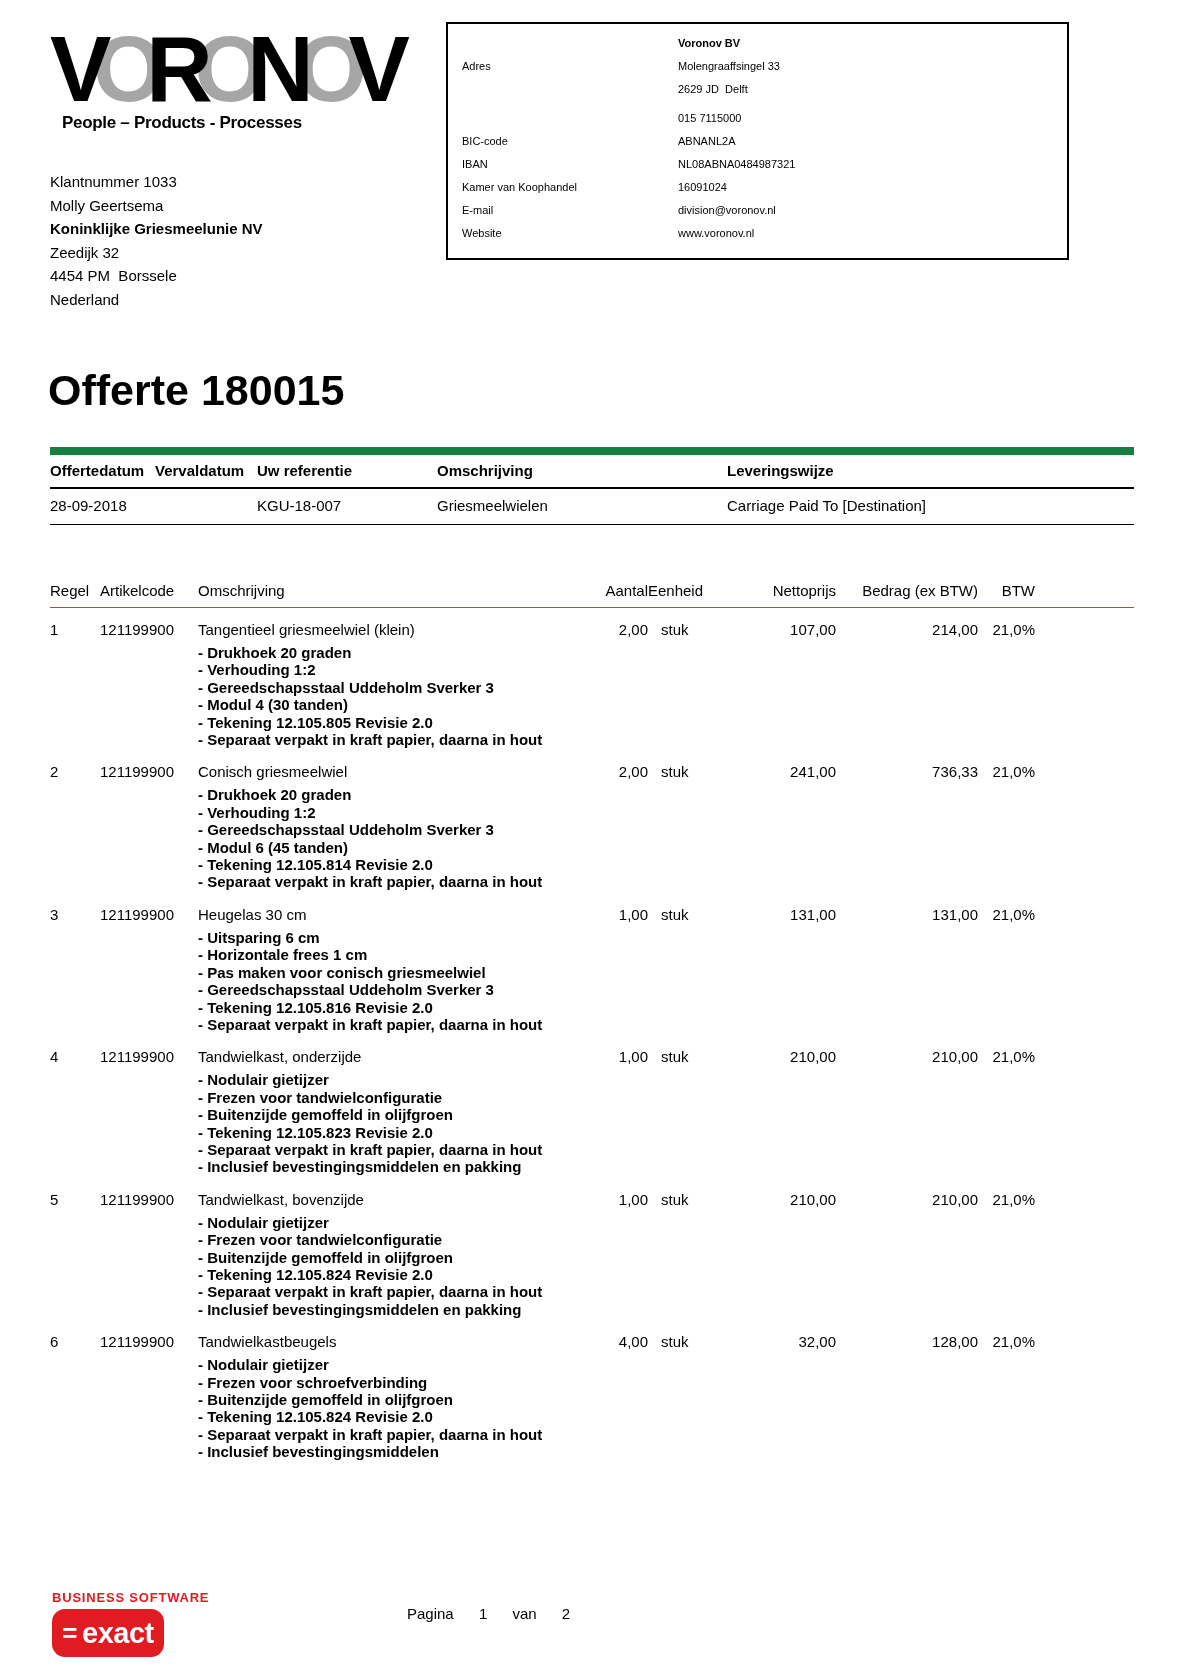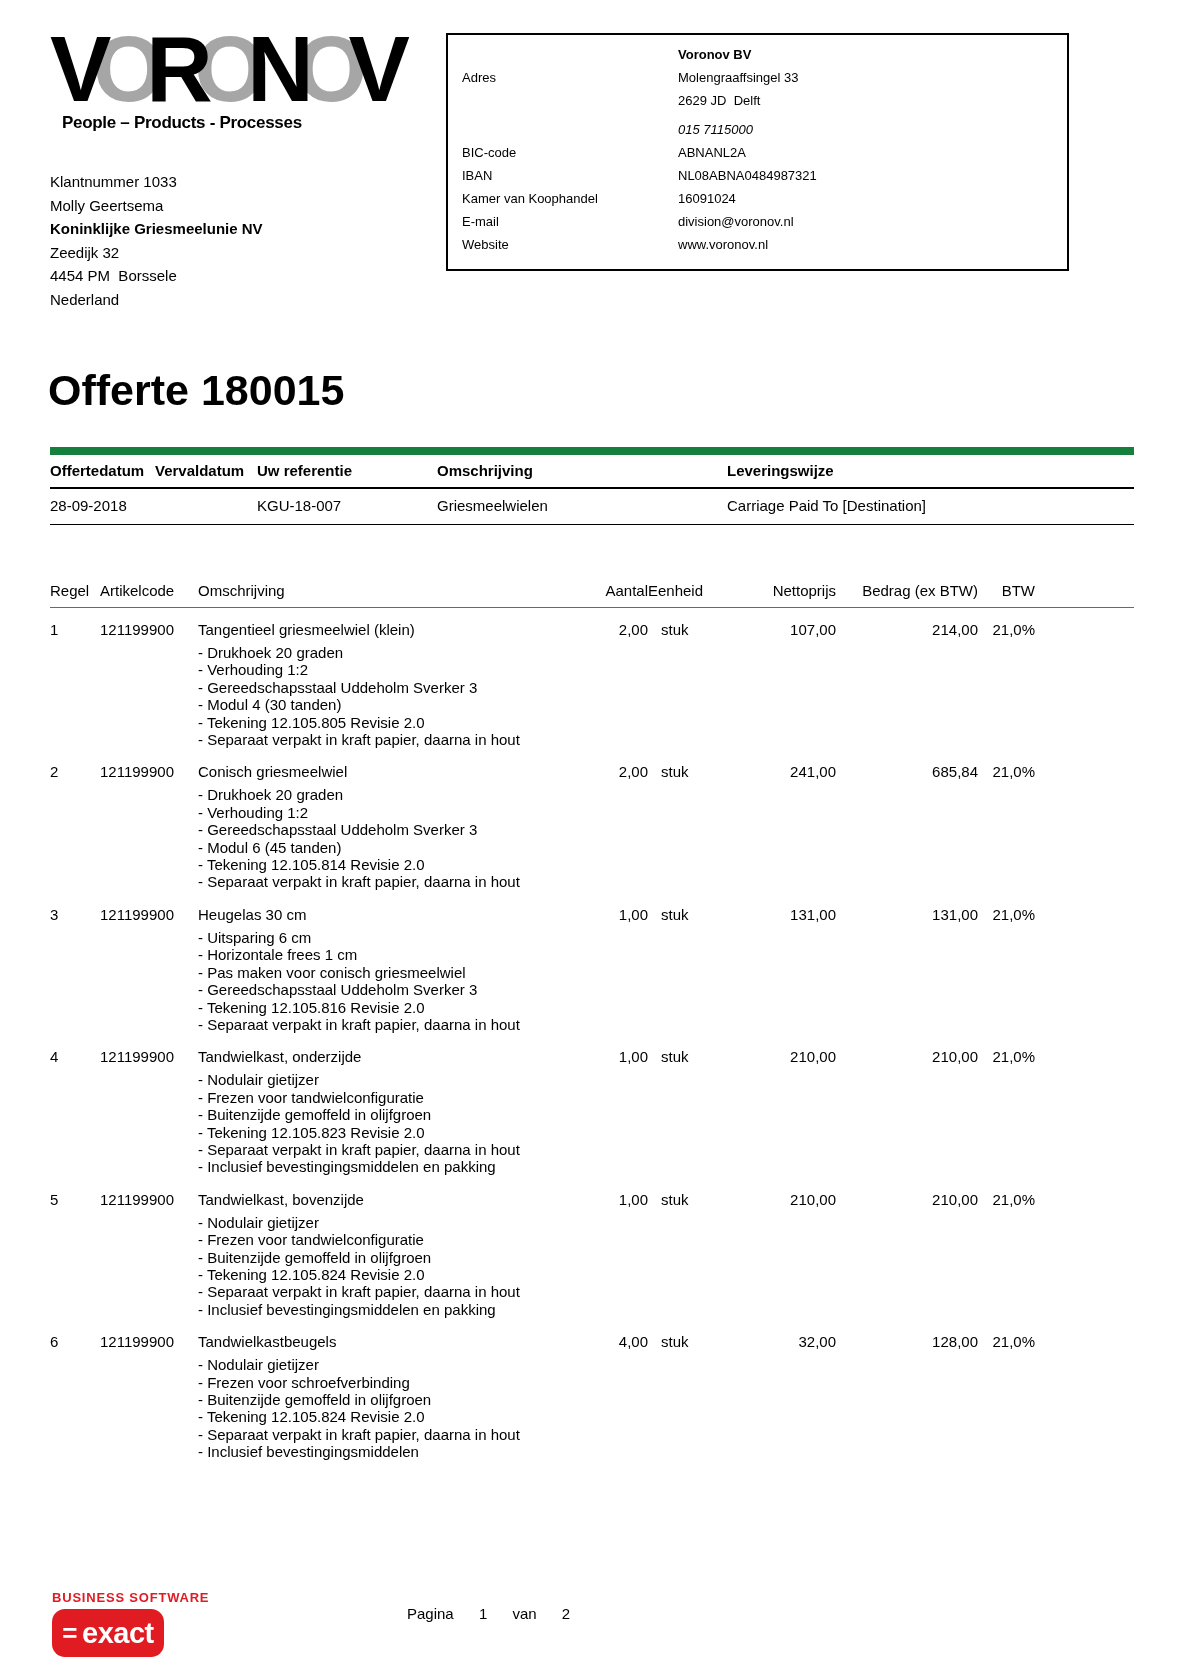--- a/index.html
+++ b/index.html
@@ -11,25 +11,25 @@
   }
   
   .logo-block { position:absolute; left:50px; top:30px; width:330px; }
   .logo-word { font-weight:bold; font-size:92px; line-height:0.86; letter-spacing:-0.2em; white-space:nowrap; }
   .logo-word span { display:inline-block; }
   .logo-word .gray { color:var(--logo-gray,#a6a6a6); position:relative; z-index:0; }
   .logo-word .blk  { color:var(--ink,#000); position:relative; z-index:1; }
   .logo-tagline { font-weight:bold; font-size:17px; letter-spacing:-0.3px; margin-top:4px; padding-left:12px; white-space:nowrap; }
   
   .supplier-box {
-    position:absolute; left:446px; top:33px; width:623px; height:238px;
-    border:2px solid #000; padding:8px 0 0 14px; font-size:13px;
+    position:absolute; left:446px; top:22px; width:623px; height:238px;
+    border:2px solid #000; padding:8px 0 0 14px; font-size:11px;
   }
   .supplier-row { display:flex; line-height:23px; }
-  .supplier-row.gap { margin-top:6px;font-style:italic; }
+  .supplier-row.gap { margin-top:6px; }
   .supplier-row .lbl { width:216px; flex:none; }
   .supplier-row .val { white-space:pre-wrap; }
   .supplier-row.bold .val { font-weight:bold; }
   
   .customer-block { position:absolute; left:50px; top:170px; font-size:15px; line-height:23.5px; }
   .customer-block div { white-space:pre-wrap; }
   .customer-company { font-weight:bold; }
   
   .doc-title { position:absolute; left:48px; top:368px; font-size:43px; font-weight:bold; line-height:1.05; }
   
@@ -40,21 +40,21 @@
   .meta-wrap th { text-align:left; font-weight:bold; padding:7px 0 8px; }
   .meta-wrap td { padding:8px 0 10px; white-space:pre-wrap; }
   
   .items-wrap { position:absolute; left:50px; top:576px; width:1084px; }
   .items-wrap table { width:100%; border-collapse:collapse; font-size:15px; }
   .items-wrap thead th { text-align:left; font-weight:normal; padding:6px 0 8px; border-bottom:1px solid #a16207; }
   .items-wrap thead th.r, .items-wrap td.r { text-align:right; }
   .items-wrap td.ee { padding-left:13px; }
   .items-wrap tr.item-main td { padding-top:15px; vertical-align:top; }
   .items-wrap tbody tr.item-main:first-child td { padding-top:13px; }
-  .items-wrap tr.item-details td { padding-top:6px; }
+  .items-wrap tr.item-details td { padding-top:6px;font-weight:bold; }
   .items-wrap tr.item-details div { line-height:17.4px; white-space:pre-wrap; }
   
   .exact-logo { position:absolute; left:52px; top:1590px; }
   .exact-top { color:var(--accent,#e01b22); font-weight:bold; font-size:13px; letter-spacing:0.8px; white-space:nowrap; }
   .exact-badge {
     margin-top:4px; width:112px; height:48px; background:var(--accent,#e01b22);
     border-radius:13px; color:#fff; display:flex; align-items:center; justify-content:center;
     font-weight:bold; font-size:29px; letter-spacing:-0.5px;
   }
   .exact-badge .eq { margin-right:5px; font-size:26px; }
@@ -201,21 +201,21 @@
               <div>- Separaat verpakt in kraft papier, daarna in hout</div>
             </td>
           </tr>
           <tr class="item-main">
             <td>2</td>
             <td>121199900</td>
             <td>Conisch griesmeelwiel</td>
             <td class="r">2,00</td>
             <td class="ee">stuk</td>
             <td class="r">241,00</td>
-            <td class="r">685,84</td>
+            <td class="r">736,33</td>
             <td class="r">21,0%</td>
             <td></td>
           </tr>
           <tr class="item-details">
             <td colspan="2"></td>
             <td colspan="7">
               <div>- Drukhoek 20 graden</div>
               <div>- Verhouding 1:2</div>
               <div>- Gereedschapsstaal Uddeholm Sverker 3</div>
               <div>- Modul 6 (45 tanden)</div>

